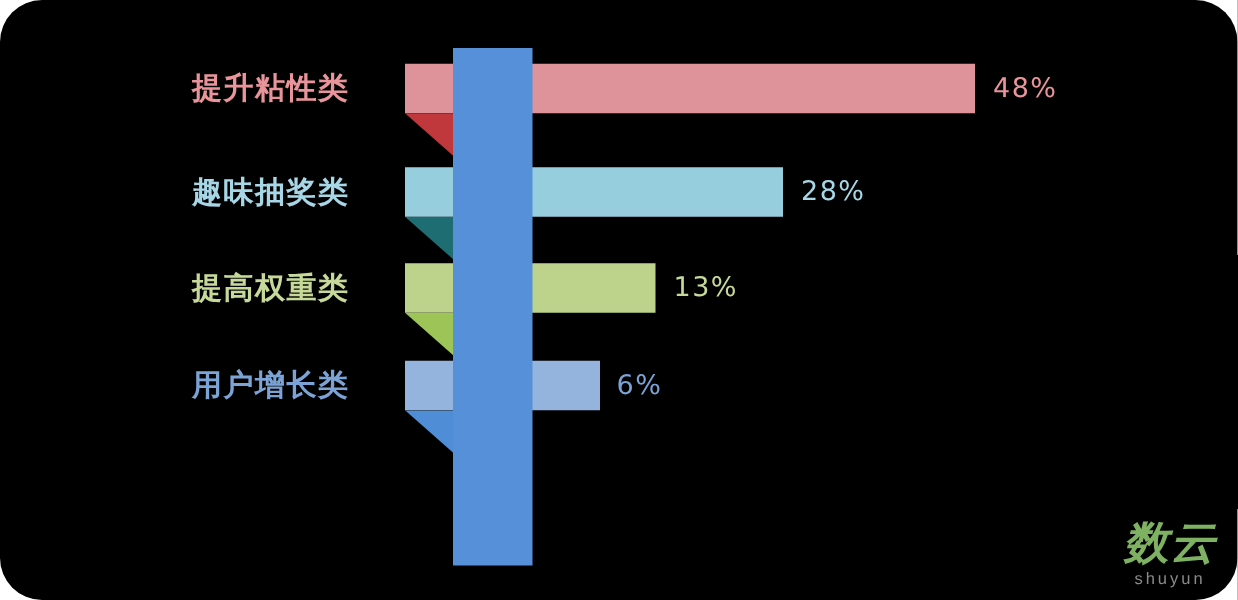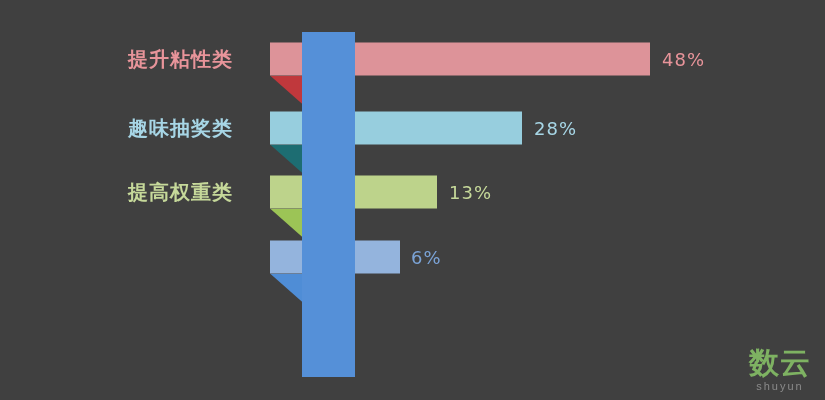--- a/index.html
+++ b/index.html
@@ -12,21 +12,22 @@
     height: 400px;
     position: relative;
     overflow: hidden;
     font-family: "Liberation Sans", "DejaVu Sans", sans-serif;
     background: #ffffff;
   }
 
   #chart-root {
     position: absolute;
     inset: 0;
-    background: #404040;
+    background: #000000;
+    border-radius: 28px;
   }
 
   
   .spine {
     position: absolute;
     left: 302px;
     top: 32px;
     width: 53px;
     height: 345px;
     background: #5590d8;
@@ -144,26 +145,27 @@
   <div class="row" style="top:160px;">
     <div class="cat-label" style="color: rgb(198, 217, 154);">提高权重类</div>
     <div class="bar-wrap" style="width:167px;">
       <div class="fold" style="background:#9cc456;"></div>
       <div class="bar" style="width:167px;background:#bdd38b;"></div>
     </div>
     <div class="value" style="left:449px;color:#c6d99a;">13%</div>
   </div>
 
   <div class="row" style="top:225px;">
+    <div class="cat-label" style="color: rgb(123, 163, 214);">用户增长类</div>
     <div class="bar-wrap" style="width:130px;">
       <div class="fold" style="background:#4f8dd6;"></div>
       <div class="bar" style="width:130px;background:#94b4dd;"></div>
     </div>
     <div class="value" style="left:411px;color:#7ba3d6;">6%</div>
   </div>
 
 
   <div class="logo">
-    <div class="logo-mark" style="color: rgb(126, 178, 98);">数云</div>
+    <div class="logo-mark" style="color: rgb(126, 178, 98); font-style: italic;">数云</div>
     <div class="logo-sub">shuyun</div>
   </div>
 
 </div>
 
 </body></html>

